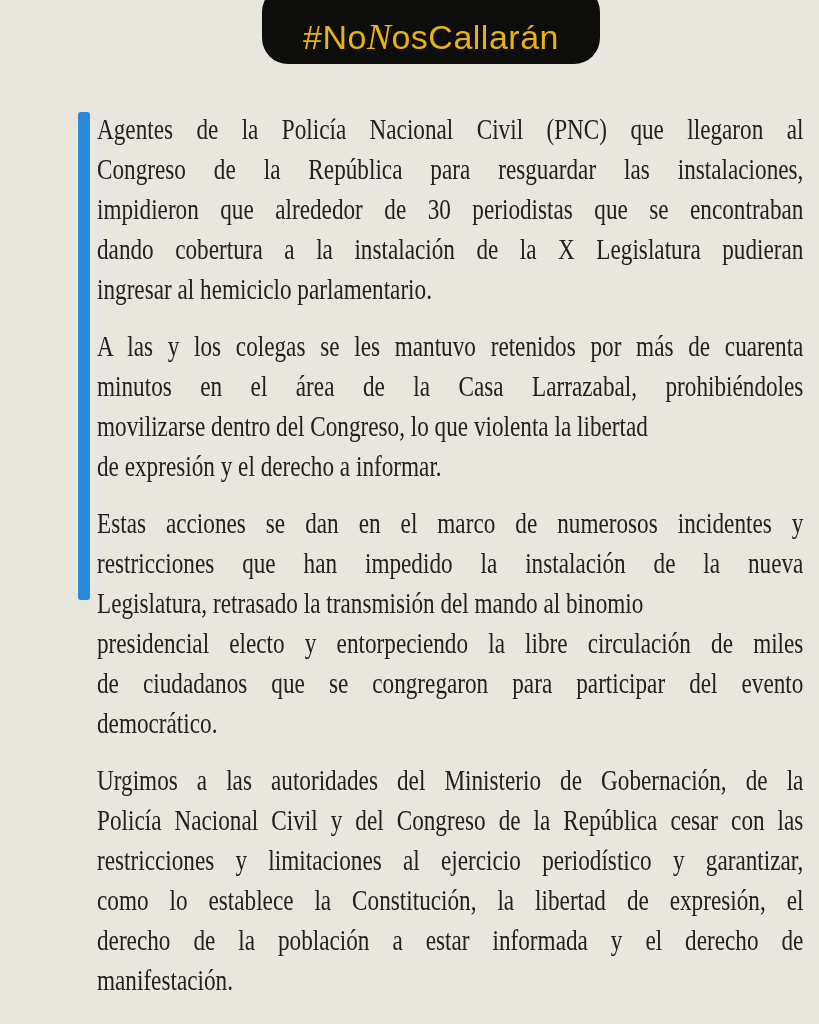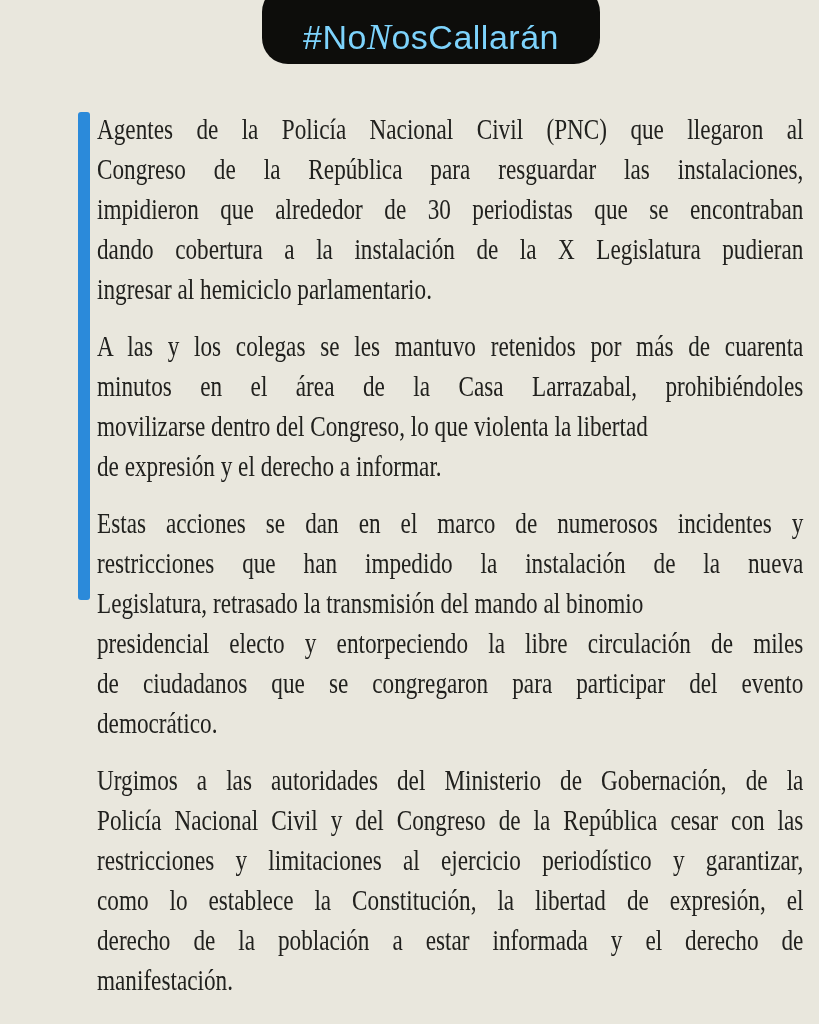--- a/index.html
+++ b/index.html
@@ -28,21 +28,21 @@
     display: flex;
     align-items: center;
     justify-content: center;
     padding-top: 12px;
     box-sizing: border-box;
   }
   .badge-text {
     font-family: "Liberation Sans", sans-serif;
     font-size: 34px;
     font-weight: 500;
-    color: #7dd3fc;
+    color: #eab308;
     letter-spacing: 0.5px;
     white-space: nowrap;
     margin-top: 12px;
   }
   .badge-text .serif-n {
     font-family: "Liberation Serif", serif;
     font-style: italic;
     font-weight: 500;
     font-size: 36px;
   }

